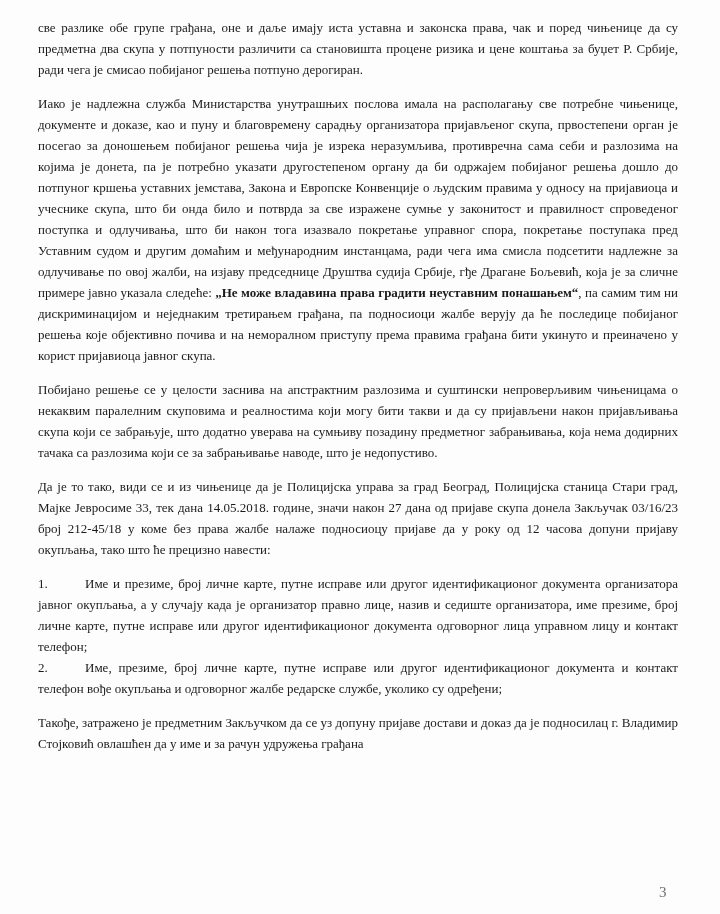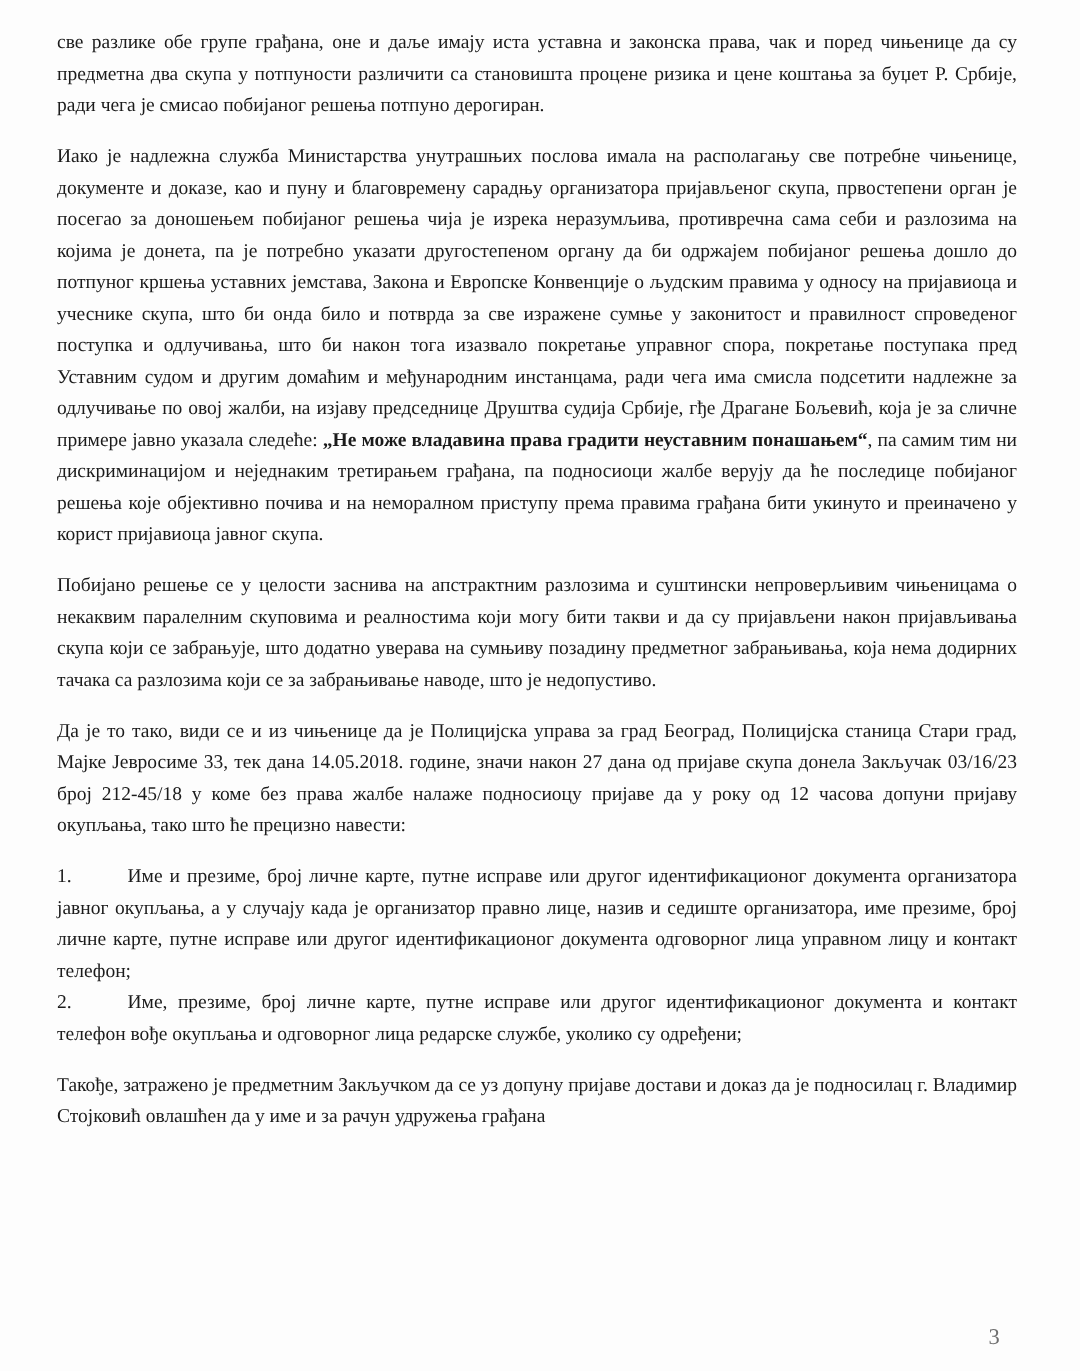--- a/index.html
+++ b/index.html
@@ -59,19 +59,19 @@
   <p class="para">све разлике обе групе грађана, оне и даље имају иста уставна и законска права, чак и поред чињенице да су предметна два скупа у потпуности различити са становишта процене ризика и цене коштања за буџет Р. Србије, ради чега је смисао побијаног решења потпуно дерогиран.</p>
 
   <p class="para"><span>Иако је надлежна служба Министарства унутрашњих послова имала на располагању све потребне чињенице, документе и доказе, као и пуну и благовремену сарадњу организатора пријављеног скупа, првостепени орган је посегао за доношењем побијаног решења чија је изрека неразумљива, противречна сама себи и разлозима на којима је донета, па је потребно указати другостепеном органу да би одржајем побијаног решења дошло до потпуног кршења уставних јемстава, Закона и Европске Конвенције о људским правима у односу на пријавиоца и учеснике скупа, што би онда било и потврда за све изражене сумње у законитост и правилност спроведеног поступка и одлучивања, што би након тога изазвало покретање управног спора, покретање поступака пред Уставним судом и другим домаћим и међународним инстанцама, ради чега има смисла подсетити надлежне за одлучивање по овој жалби, на изјаву председнице Друштва судија Србије, гђе Драгане Бољевић, која је за сличне примере јавно указала следеће: </span><span class="bold">„Не може владавина права градити неуставним понашањем“</span><span>, па самим тим ни дискриминацијом и неједнаким третирањем грађана, па подносиоци жалбе верују да ће последице побијаног решења које објективно почива и на неморалном приступу према правима грађана бити укинуто и преиначено у корист пријавиоца јавног скупа.</span></p>
 
   <p class="para">Побијано решење се у целости заснива на апстрактним разлозима и суштински непроверљивим чињеницама о некаквим паралелним скуповима и реалностима који могу бити такви и да су пријављени након пријављивања скупа који се забрањује, што додатно уверава на сумњиву позадину предметног забрањивања, која нема додирних тачака са разлозима који се за забрањивање наводе, што је недопустиво.</p>
 
   <p class="para">Да је то тако, види се и из чињенице да је Полицијска управа за град Београд, Полицијска станица Стари град, Мајке Јевросиме 33, тек дана 14.05.2018. године, значи након 27 дана од пријаве скупа донела Закључак 03/16/23 број 212-45/18 у коме без права жалбе налаже подносиоцу пријаве да у року од 12 часова допуни пријаву окупљања, тако што ће прецизно навести:</p>
 
   <p class="para list-item"><span class="num">1.</span><span>Име и презиме, број личне карте, путне исправе или другог идентификационог документа организатора јавног окупљања, а у случају када је организатор правно лице, назив и седиште организатора, име презиме, број личне карте, путне исправе или другог идентификационог документа одговорног лица управном лицу и контакт телефон;</span></p>
 
-  <p class="para list-item last"><span class="num">2.</span><span>Име, презиме, број личне карте, путне исправе или другог идентификационог документа и контакт телефон вође окупљања и одговорног лица редарске службе, уколико су одређени;</span></p>
+  <p class="para list-item last"><span class="num">2.</span><span>Име, презиме, број личне карте, путне исправе или другог идентификационог документа и контакт телефон вође окупљања и одговорног жалбе редарске службе, уколико су одређени;</span></p>
 
   <p class="para">Такође, затражено је предметним Закључком да се уз допуну пријаве достави и доказ да је подносилац г. Владимир Стојковић овлашћен да у име и за рачун удружења грађана</p>
 
   <div class="page-number">3</div>
 
 </div>
 
 </body></html>

